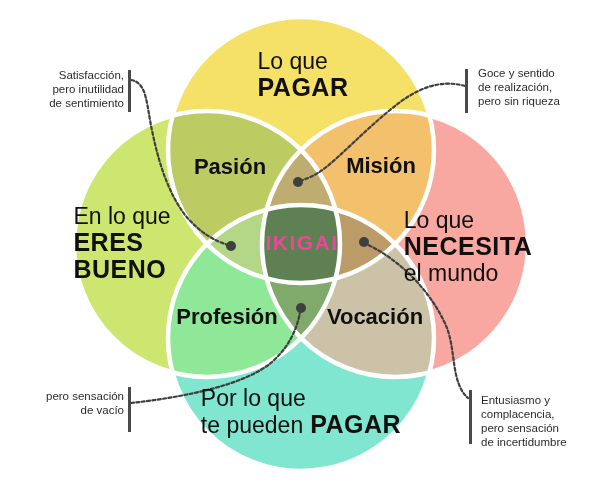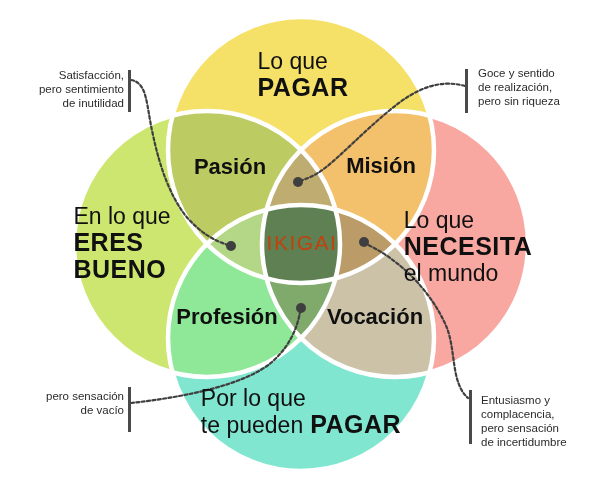--- a/index.html
+++ b/index.html
@@ -9,21 +9,21 @@
   }
   .stage svg{position:absolute;left:0;top:0;}
   .lbl{
     position:absolute;transform:translate(-50%,0);
     color:#101010;white-space:nowrap;
   }
   .lbl-c{transform:translate(-50%,-50%);}
   .t-n{font-size:23px;font-weight:400;line-height:26px;}
   .t-b{font-size:25px;font-weight:700;line-height:27px;letter-spacing:.5px;}
   .t-o{font-size:22px;font-weight:700;}
-  .t-ikigai{font-size:21px;font-weight:400;letter-spacing:1.5px;color:#c2410c;}
+  .t-ikigai{font-size:21px;font-weight:700;letter-spacing:1.5px;color:#ec4899;}
   .pagar-line .t-n,.pagar-line .t-b{display:inline-block;}
   .pagar-line .t-n{margin-right:7px;}
   .callout{
     position:absolute;font-size:11.5px;line-height:14px;color:#2b2b2b;
     white-space:nowrap;
   }
   .callout.right{text-align:right;}
   .bar{position:absolute;width:3px;background:#4a4a4a;}
 </style>
 </head>
@@ -135,22 +135,22 @@
 
   <div class="lbl lbl-c t-o" style="left:230px;top:167px;">Pasión</div>
   <div class="lbl lbl-c t-o" style="left:381px;top:166px;">Misión</div>
   <div class="lbl lbl-c t-o" style="left:227px;top:317px;">Profesión</div>
   <div class="lbl lbl-c t-o" style="left:375px;top:317px;">Vocación</div>
 
   <div class="lbl lbl-c t-ikigai" style="left:302px;top:243px;">IKIGAI</div>
 
   <div class="callout right" style="left:16px;top:68px;width:108px;">
     <div>Satisfacción,</div>
-    <div>pero sentimiento</div>
-    <div>de inutilidad</div>
+    <div>pero inutilidad</div>
+    <div>de sentimiento</div>
   </div>
   <div class="bar" style="left:128px;top:70px;height:42px;"></div>
 
   <div class="callout" style="left:478px;top:66px;">
     <div>Goce y sentido</div>
     <div>de realización,</div>
     <div>pero sin riqueza</div>
   </div>
   <div class="bar" style="left:465px;top:69px;height:44px;"></div>
 

